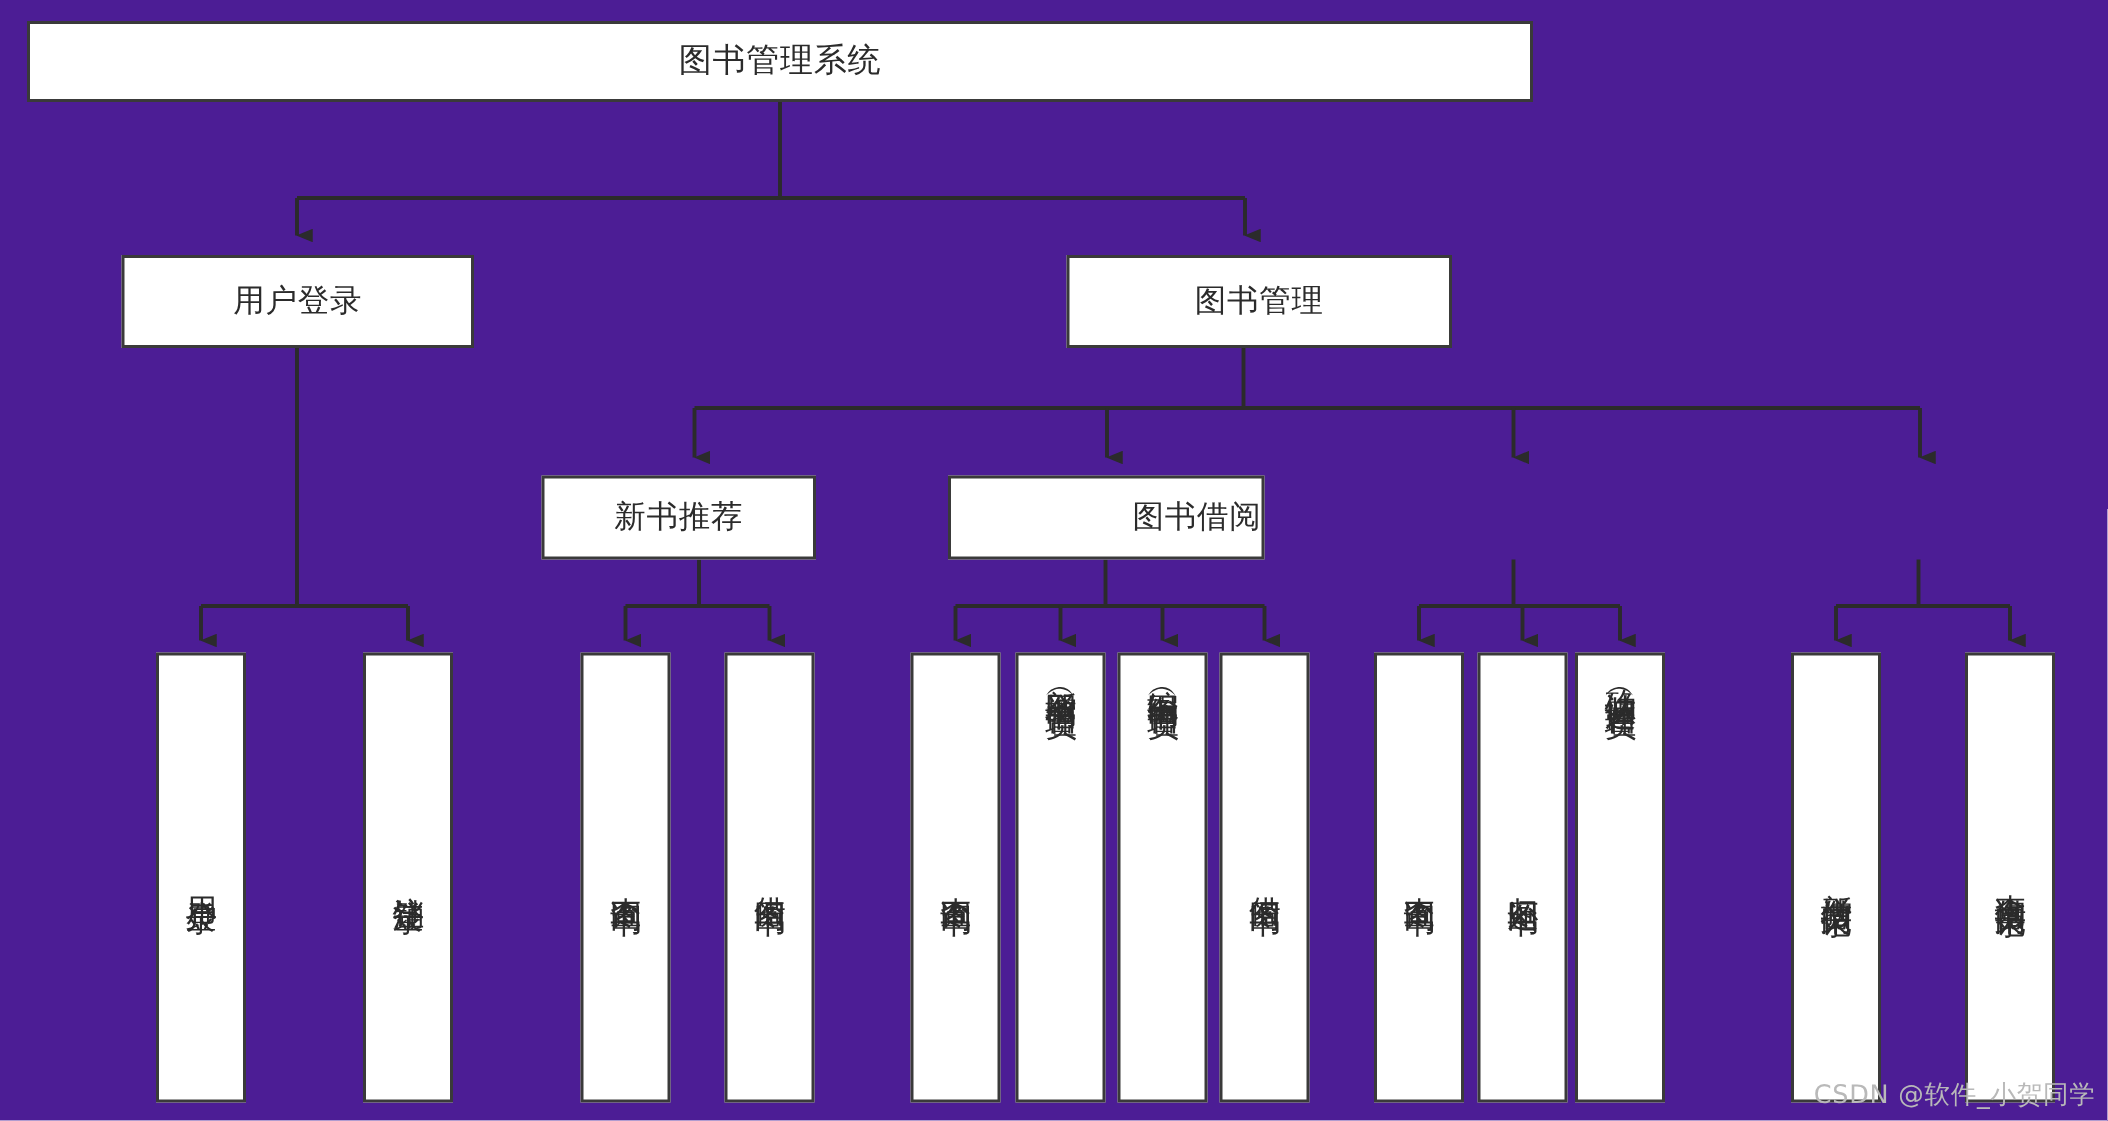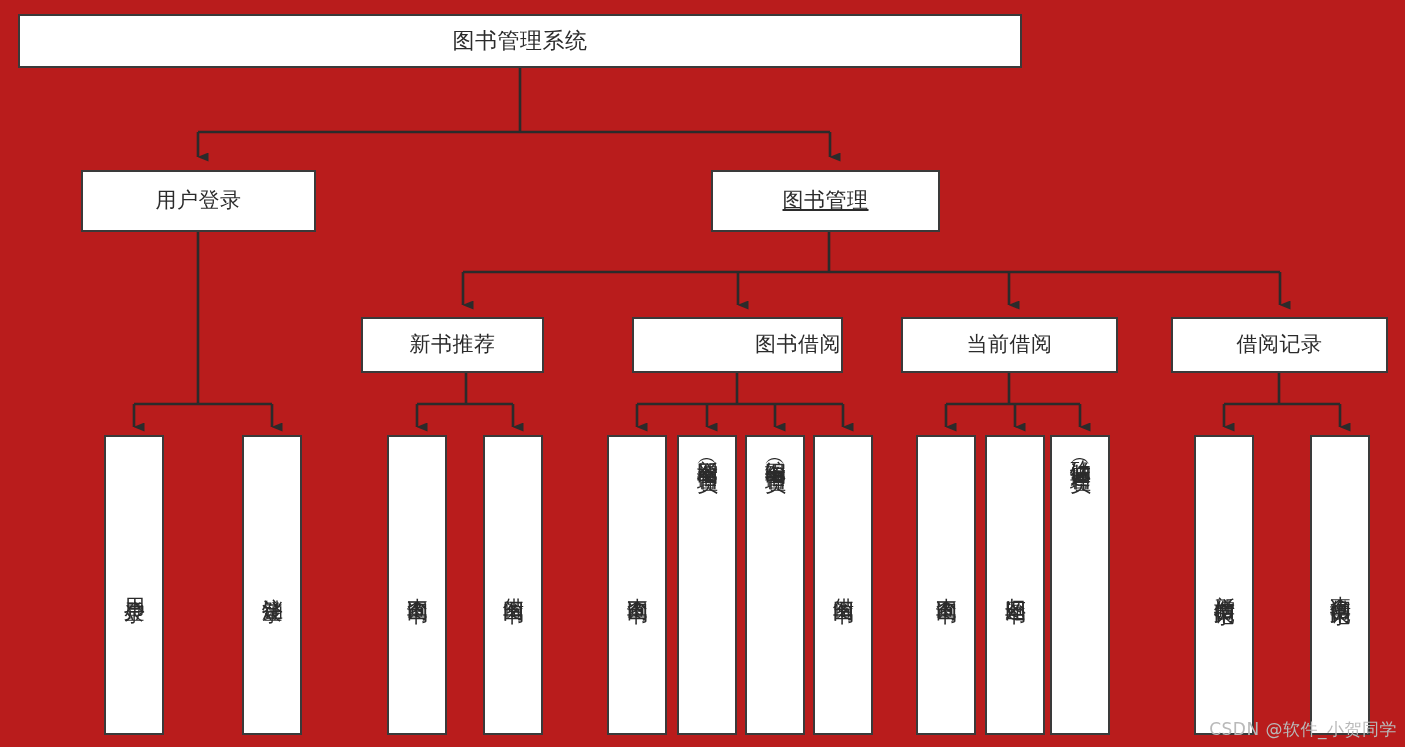--- a/index.html
+++ b/index.html
@@ -7,21 +7,21 @@
     padding: 0;
     background: #ffffff;
   }
   body {
     font-family: "DejaVu Sans", "Liberation Sans", sans-serif;
   }
   #canvas {
     position: relative;
     width: 1405px;
     height: 747px;
-    background: #b91c1c;
+    background: #4c1d95;
     overflow: hidden;
   }
   svg.wires {
     position: absolute;
     left: 0;
     top: 0;
     width: 1405px;
     height: 747px;
     pointer-events: none;
   }
@@ -127,35 +127,29 @@
     </g>
   </svg>
 
   <div class="node root horiz" style="left:18px; top:14px; width:1004px; height:54px;">
     <span class="lbl">图书管理系统</span>
   </div>
 
   <div class="node horiz" style="left:81px; top:170px; width:235px; height:62px;">
     <span class="lbl">用户登录</span>
   </div>
-  <div class="node horiz" style="left:711px; top:170px; width:229px; height:62px;text-decoration:underline;">
+  <div class="node horiz" style="left:711px; top:170px; width:257px; height:62px;">
     <span class="lbl">图书管理</span>
   </div>
 
   <div class="node horiz" style="left:361px; top:317px; width:183px; height:56px;">
     <span class="lbl">新书推荐</span>
   </div>
   <div class="node horiz" style="left:632px; top:317px; width:211px; height:56px;justify-content:flex-end;">
     <span class="lbl">图书借阅</span>
-  </div>
-  <div class="node horiz" style="left:901px; top:317px; width:217px; height:56px;">
-    <span class="lbl">当前借阅</span>
-  </div>
-  <div class="node horiz" style="left:1171px; top:317px; width:217px; height:56px;">
-    <span class="lbl">借阅记录</span>
   </div>
 
   <div class="node vert mid" style="left:104px; top:435px; width:60px; height:300px;">
     <span class="lbl">用户登录</span>
   </div>
   <div class="node vert mid" style="left:242px; top:435px; width:60px; height:300px;">
     <span class="lbl">注销登录</span>
   </div>
 
   <div class="node vert mid" style="left:387px; top:435px; width:60px; height:300px;">

